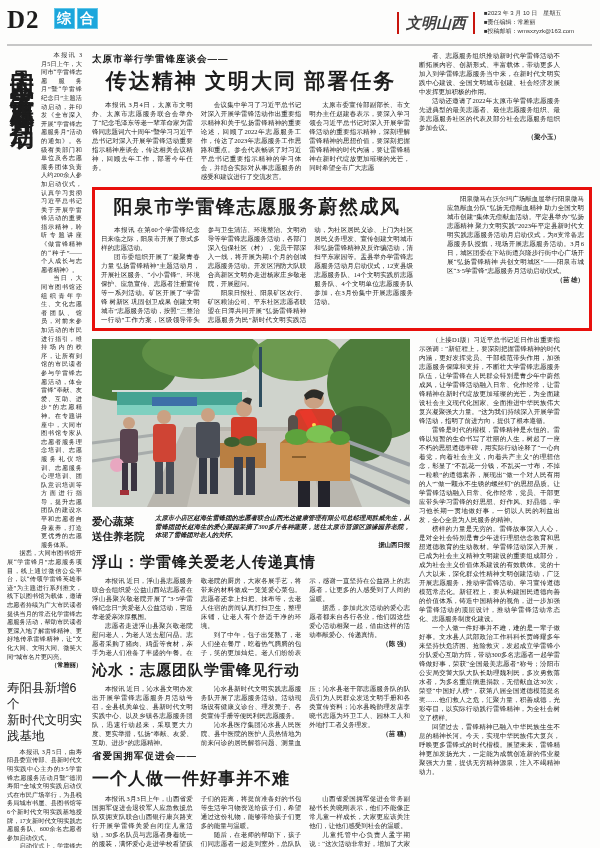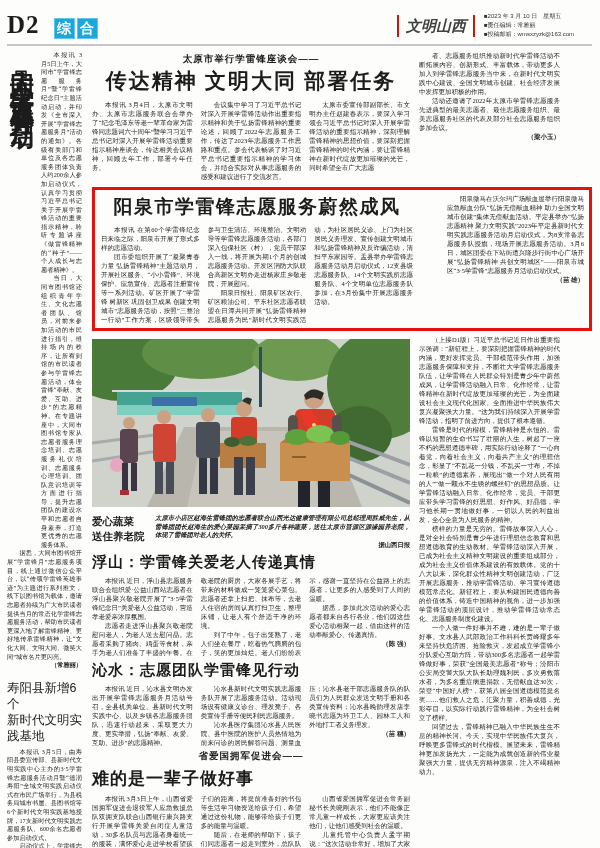--- a/index.html
+++ b/index.html
@@ -5,21 +5,21 @@
   * { box-sizing: border-box; }
   html,body { margin:0; padding:0; }
   body {
     width:600px; height:848px; overflow:hidden; background:#fdfdfc;
     font-family:"Liberation Serif","DejaVu Serif",serif; color:#1c1c1c;
     position:relative;
   }
   .page { width:600px; height:848px; padding:6px 8px 0 7px; }
 
   
-  .hdr { display:flex; align-items:flex-end; border-bottom:2px solid #c7c7c7; padding-bottom:5px; height:40px; }
+  .hdr { display:flex; align-items:flex-start; border-bottom:2px solid #c7c7c7; padding-bottom:5px; height:40px; }
   .pageno { font-size:25px; font-weight:900; font-family:"Liberation Serif",serif; line-height:28px; letter-spacing:1px; }
   .section { display:flex; gap:2px; margin-left:14px; margin-top:2px; }
   .section span {
     width:21px; height:21px; background:#1ca6dc; color:#fff; font-weight:900;
     font-family:"Liberation Sans","DejaVu Sans",sans-serif; font-size:14px;
     display:flex; align-items:center; justify-content:center; border:1px solid #62c6e8;
   }
   .hdr-right { margin-left:auto; display:flex; align-items:center; margin-top:3px; }
   .masthead {
     color:#404040; font-size:15px; font-weight:bold; font-style:italic;
@@ -27,21 +27,21 @@
     padding:1px 7px; line-height:20px; white-space:nowrap;
   }
   .hdr-info { font-size:6px; line-height:9px; color:#333; margin-left:9px; width:108px;
     font-family:"Liberation Sans","DejaVu Sans",sans-serif; }
 
   
   .body-text { font-size:6.5px; line-height:9px; text-align:justify; }
   .body-text p { margin:0; text-indent:2em; }
   .byline { text-align:right; font-weight:bold; text-indent:0; }
   .cols-3 { column-count:3; column-gap:8px; }
-  .kicker { font-size:9.5px; font-weight:bold; text-align:center; letter-spacing:1px; margin:2px 0 1px;
+  .kicker { font-size:9.5px; font-weight:bold; text-align:left; letter-spacing:1px; margin:2px 0 1px;
     font-family:"Liberation Sans","DejaVu Sans",sans-serif; }
   .h-serif { font-size:21px; font-weight:900; text-align:center; letter-spacing:2px; margin:1px 0 5px;
     font-family:"Liberation Serif","DejaVu Serif",serif; }
   .h-sans-big { font-size:19px; font-weight:900; text-align:center; letter-spacing:1.5px; margin:0 0 5px;
     font-family:"Liberation Sans","DejaVu Sans",sans-serif; }
   .h-sans-mid { font-size:15px; font-weight:900; letter-spacing:1px; margin:4px 0 4px;
     font-family:"Liberation Sans","DejaVu Sans",sans-serif; }
 
   
   .main { display:flex; margin-top:5px; }
@@ -275,21 +275,21 @@
             <div class="body-text cols-3">
               <p>本报讯 近日，沁水县文明办发出开展学雷锋志愿服务月活动号召，全县机关单位、县新时代文明实践中心、以及乡镇各志愿服务团队，迅速行动起来，采取更大力度、更实举措，弘扬“奉献、友爱、互助、进步”的志愿精神。</p>
               <p>沁水县新时代文明实践志愿服务队开展了志愿服务活动。活动现场设有健康义诊台、理发凳子、各类宣传手册等便民利民志愿服务。</p>
               <p>沁水县医疗集团沁水县人民医院、县中医院的医护人员热情地为前来问诊的居民解答问题、测量血压；沁水县老干部志愿服务队的队员们为人民群众发送文明手册和各类宣传资料；沁水县晚韵理发店李晓书志愿为环卫工人、园林工人和外地打工者义务理发。</p>
               <div class="byline">（苗 穗）</div>
             </div>
           </div>
 
           <div class="art">
             <div class="kicker">省爱国拥军促进会——</div>
-            <div class="h-sans-mid" style="font-size:17px;">难的是一辈子做好事</div>
+            <div class="h-sans-mid" style="font-size:17px;">一个人做一件好事并不难</div>
             <div class="body-text cols-3">
               <p>本报讯 3月3日上午，山西省爱国拥军促进会退役军人应急救援总队双拥支队联合山西银行康兴路支行开展学雷锋关爱自闭症儿童活动，30多名队员与志愿者身着统一的服装，满怀爱心走进学校看望孩子们。</p>
               <p>活动期间，托管中心老师为大家介绍了自闭症的相关知识及注意事项，并带领大家走进课堂，参观学校教学环境。志愿者为拉近与孩子们的距离，将提前准备好的书包等生活学习物资送给孩子们，希望通过这份礼物，能够带给孩子们更多的能量与温暖。</p>
               <p>随后，在老师的帮助下，孩子们同志愿者一起走到室外，总队队员为学生们讲解了敬礼的动作要领，宣传爱国教育，并与学生们做了一些有趣的游戏，打开孩子们的内心世界。</p>
               <p>山西省爱国拥军促进会常务副秘书长关晓刚表示，他们不能像正常儿童一样成长，大家更应该关注他们，让他们感受到社会的温暖。</p>
               <p>儿童托管中心负责人孟宇期说：“这次活动非常好，增加了大家对特殊孩子的了解，同时希望更多的人参与到特教的事业当中来，帮助这些孩子，让他们更好的融入到社会中来。”</p>
 
             </div>
           </div>
         </div>

